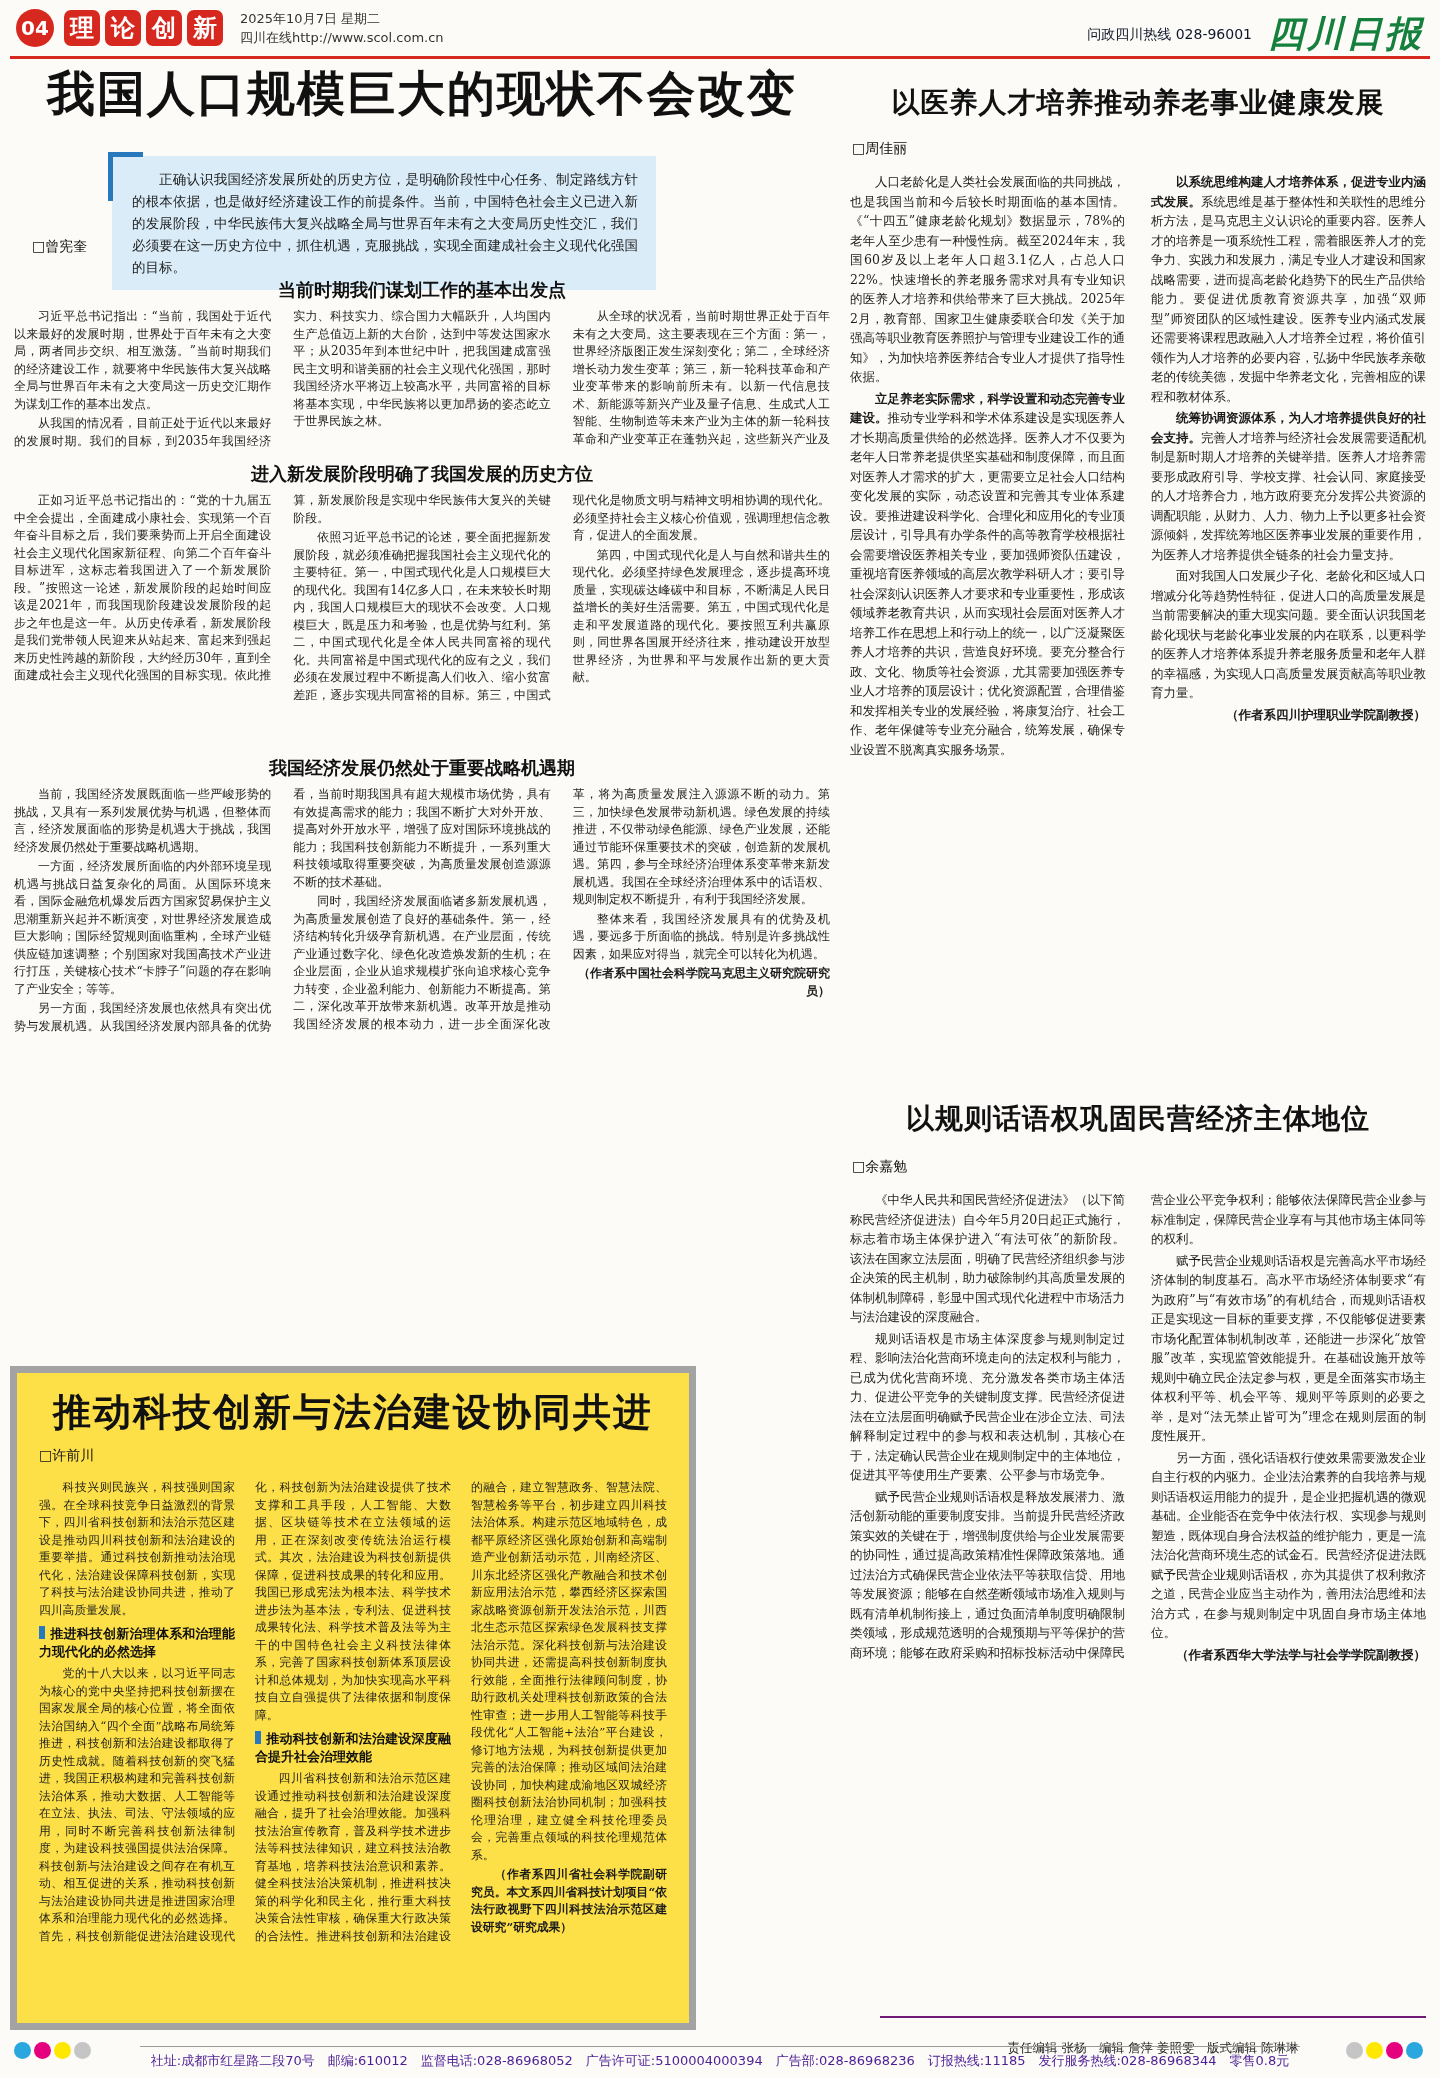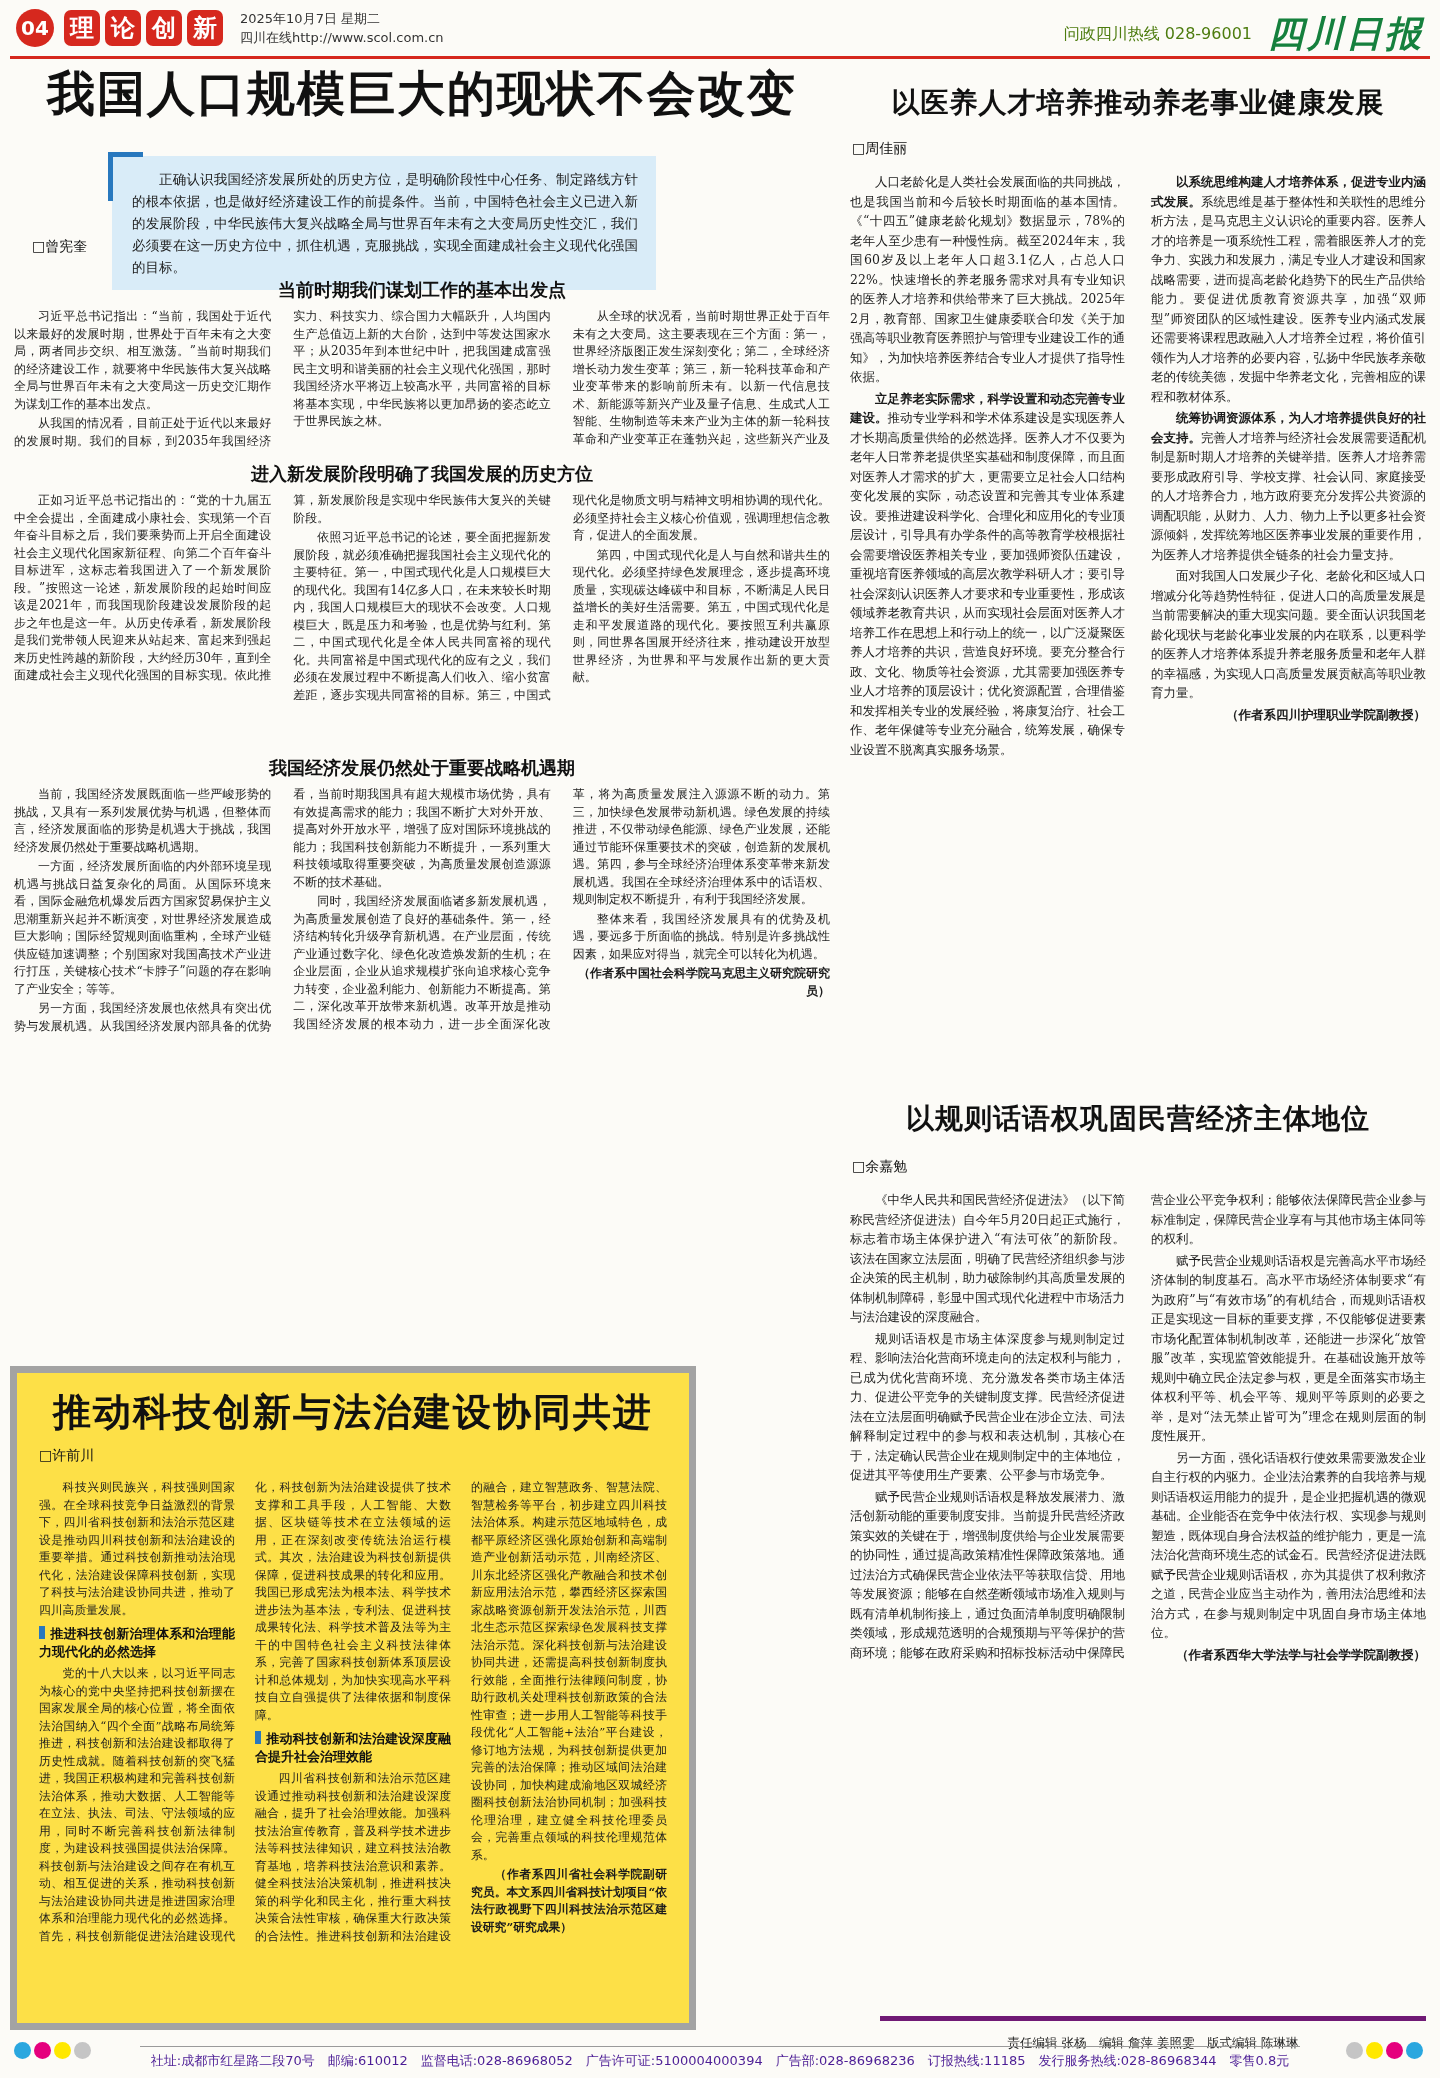--- a/index.html
+++ b/index.html
@@ -5,21 +5,21 @@
   html,body{margin:0;padding:0;background:#e9e7e2;}
   #page{position:relative;width:1440px;height:2078px;background:#fcfbf7;margin:0 auto;overflow:hidden;
         font-family:"DejaVu Serif", serif;color:#1c1c1c;}
   .abs{position:absolute;}
   
   .page-circle{width:38px;height:38px;border-radius:50%;background:#d6281e;color:#fff;
       font-family:"DejaVu Sans",sans-serif;font-weight:bold;font-size:20px;line-height:38px;text-align:center;}
   .sec-box{display:inline-block;width:36px;height:36px;border-radius:7px;background:#d6281e;color:#fff;
       font-family:"DejaVu Sans",sans-serif;font-weight:bold;font-size:24px;line-height:36px;text-align:center;margin-right:5px;}
   .hdate{font-family:"DejaVu Sans",sans-serif;font-size:13px;color:#333;line-height:19px;}
-  .hotline{font-family:"DejaVu Sans",sans-serif;font-size:16px;color:#4d7c0f;}
+  .hotline{font-family:"DejaVu Sans",sans-serif;font-size:14px;color:#0f172a;}
   .masthead{font-family:"DejaVu Serif",serif;font-style:italic;font-weight:900;font-size:36px;color:#15803d;letter-spacing:3px;}
   .redrule{height:3px;background:#d6281e;}
   
   .htitle{font-family:"DejaVu Sans",sans-serif;font-weight:900;text-align:center;color:#111;}
   .byline{font-family:"DejaVu Sans",sans-serif;font-weight:normal;font-size:14px;color:#111;}
   .bodytxt{text-align:justify;overflow:hidden;}
   .bodytxt p{margin:0 0 2px 0;text-indent:2em;}
   .bodytxt p.author{font-weight:bold;text-align:right;text-indent:0;}
   .bodytxt p.author-just{font-weight:bold;}
   .bodytxt strong{font-family:"DejaVu Sans",sans-serif;}
@@ -37,21 +37,21 @@
   .rtitle{left:850px;width:576px;font-size:28px;letter-spacing:1px;}
   .rbody{left:850px;width:576px;column-count:2;column-gap:26px;font-size:12.5px;line-height:19.5px;}
   
   .redbox{left:10px;top:1366px;width:672px;height:650px;border:7px solid #a3a3a3;background:#fde047;}
   .tech-title{left:0;top:14px;width:672px;font-size:38px;letter-spacing:2px;}
   .tech-body{left:22px;top:106px;width:628px;height:528px;column-count:3;column-gap:20px;
       font-size:11.8px;line-height:17.5px;}
   .tech-body h4{margin:6px 0 4px 0;font-family:"DejaVu Sans",sans-serif;font-size:13px;line-height:18px;color:#111;}
   .bluesq{display:inline-block;width:6px;height:13px;background:#2878be;margin-right:5px;vertical-align:-1px;}
   
-  .editors{left:880px;top:2016px;width:546px;border-top:5px solid #701a75;padding-top:14px;
+  .editors{left:880px;top:2016px;width:546px;border-top:2px solid #701a75;padding-top:22px;
       font-family:"DejaVu Sans",sans-serif;font-size:12.5px;color:#222;text-align:center;}
   .footrule{left:140px;top:2046px;width:1160px;height:1px;background:#9a9a9a;}
   .dot{display:inline-block;width:17px;height:17px;border-radius:50%;margin-right:3px;}
   .foottxt{left:0;top:2052px;width:1440px;text-align:center;
       font-family:"DejaVu Sans",sans-serif;font-size:13px;color:#4c1d95;}
 </style>
 </head>
 <body>
 
 <div id="page">

